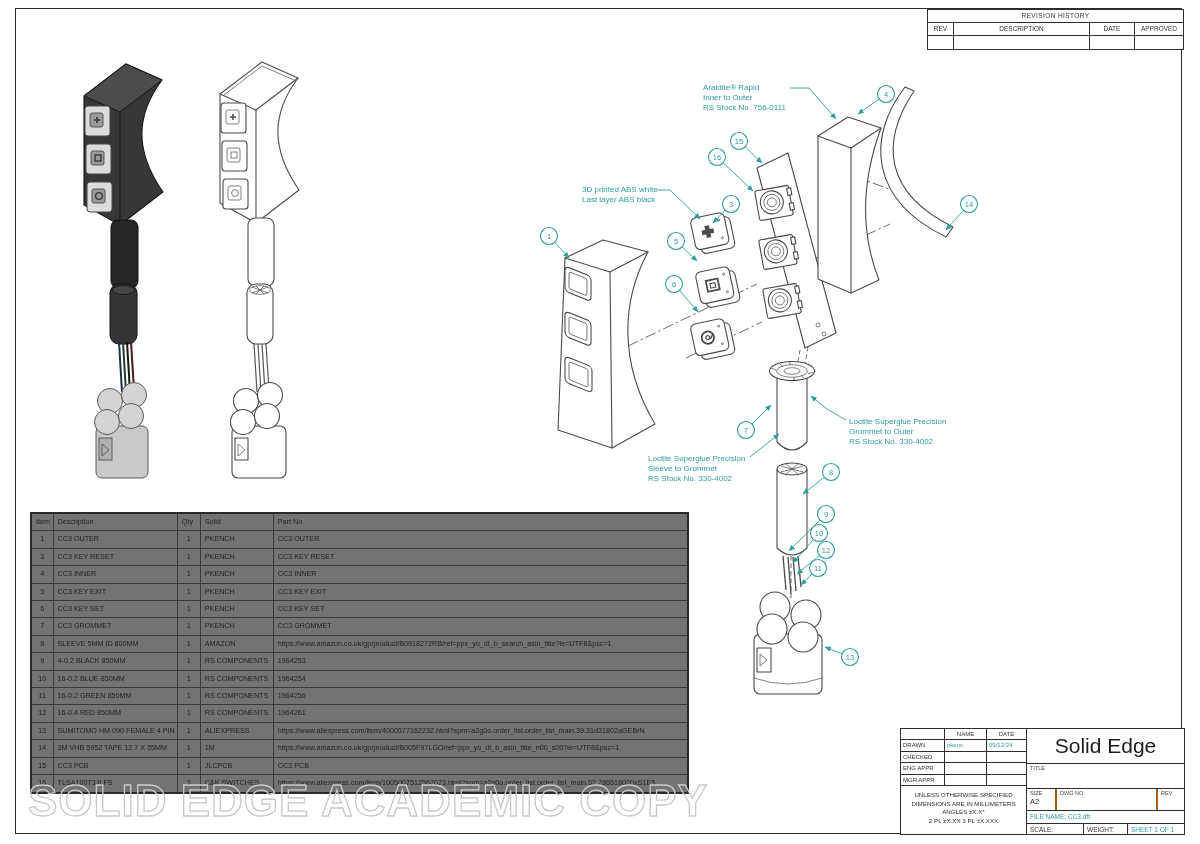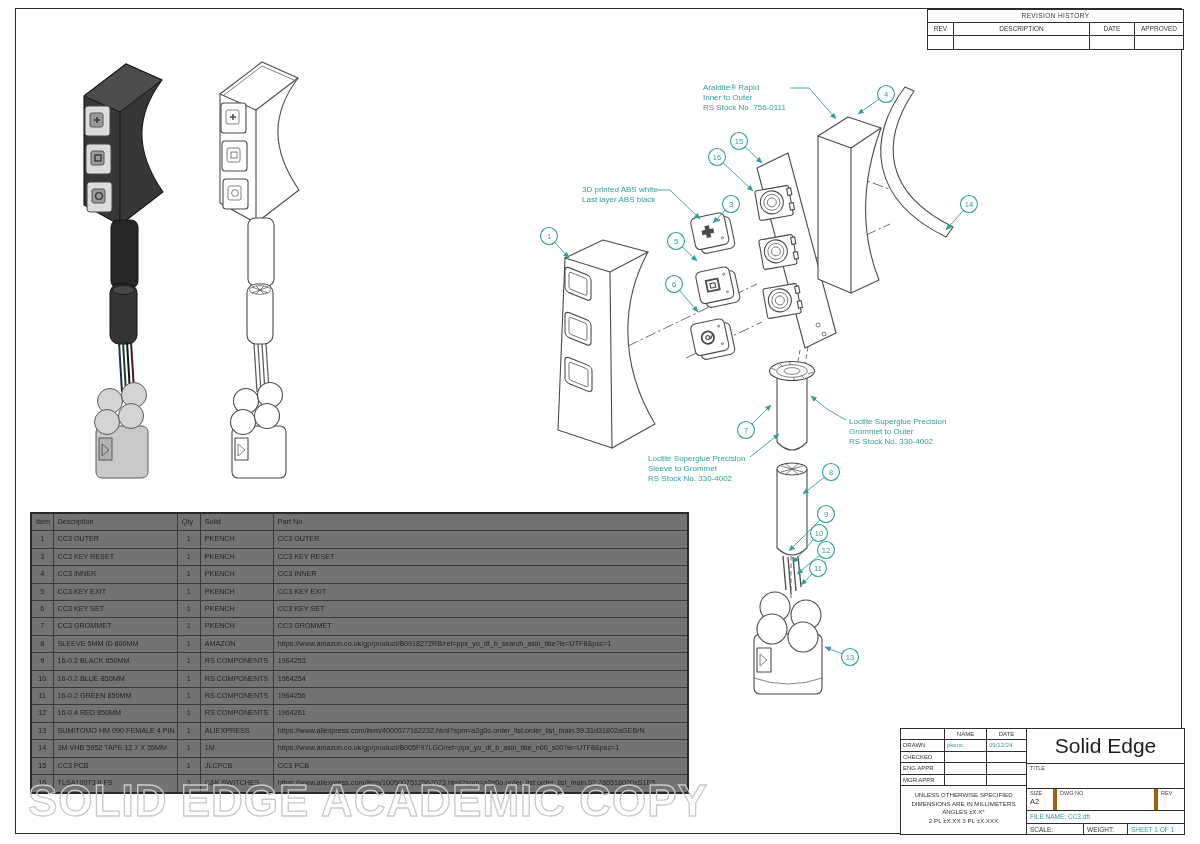--- a/index.html
+++ b/index.html
@@ -37,21 +37,21 @@
   .tb-names > div { border-right:1px solid #2e2e2e; border-bottom:1px solid #2e2e2e;
     height:10.4px; line-height:10.8px; padding-left:2px; overflow:hidden; }
   .tb-names > div:nth-child(3n) { border-right:none; }
   .tb-names .hc { text-align:center; padding-left:0; }
   .tb-tol { flex:1; text-align:center; font-size:6.2px; line-height:8.6px; padding-top:5px; }
   .tb-right { flex:1; display:flex; flex-direction:column; }
   .tb-app { height:34px; border-bottom:1px solid #2e2e2e; display:flex; align-items:center;
     justify-content:center; font-size:21px; color:#1d1d1d; }
   .tb-title { height:25px; border-bottom:1px solid #2e2e2e; font-size:5.5px; padding:1px 0 0 3px; box-sizing:border-box;}
   .tb-sizerow { height:21px; border-bottom:1px solid #2e2e2e; display:flex; }
-  .tb-sizerow > div { border-right:4px solid #a16207; padding:1px 0 0 3px; box-sizing:border-box; }
+  .tb-sizerow > div { border-right:2px solid #a16207; padding:1px 0 0 3px; box-sizing:border-box; }
   .tb-sizerow > div:last-child { border-right:none; }
   .c-size { width:30px; } .c-dwg { flex:1; } .c-rev { width:26px; }
   .micro { display:block; font-size:5.5px; color:#444; }
   .sizeval { display:block; font-size:7.5px; margin-top:1px; }
   .tb-file { height:12px; line-height:12px; border-bottom:1px solid #2e2e2e; font-size:6.5px; padding-left:3px; }
   .tb-bottom { flex:1; display:flex; font-size:6.5px; }
   .tb-bottom > div { border-right:1px solid #2e2e2e; padding:2px 0 0 3px; box-sizing:border-box; }
   .tb-bottom > div:last-child { border-right:none; }
   .c-scale { width:57px; } .c-weight { flex:1; } .c-sheet { width:56px; }
   .teal { color:#2f9e9e; }
@@ -470,21 +470,21 @@
       </tr>
       <tr>
         <td class="ctr">8</td>
         <td>SLEEVE 5MM ID 800MM</td>
         <td class="ctr">1</td>
         <td>AMAZON</td>
         <td>https://www.amazon.co.uk/gp/product/B0918272RB/ref=ppx_yo_dt_b_search_asin_title?ie=UTF8&amp;psc=1</td>
       </tr>
       <tr>
         <td class="ctr">9</td>
-        <td>16-0.2 BLACK 850MM</td>
+        <td>4-0.2 BLACK 850MM</td>
         <td class="ctr">1</td>
         <td>RS COMPONENTS</td>
         <td>1964253</td>
       </tr>
       <tr>
         <td class="ctr">10</td>
         <td>16-0.2 BLUE 850MM</td>
         <td class="ctr">1</td>
         <td>RS COMPONENTS</td>
         <td>1964254</td>

